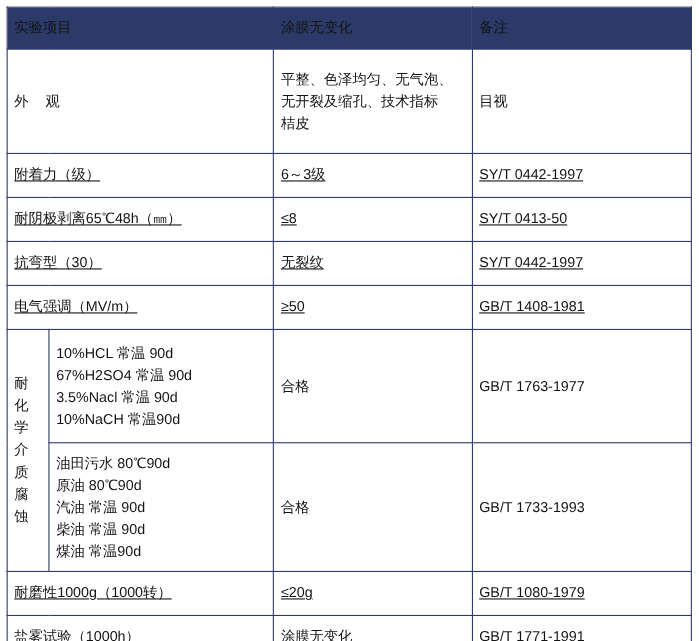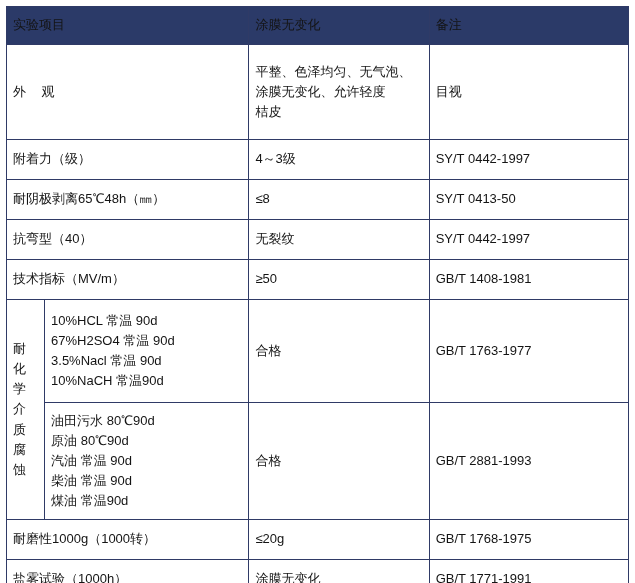--- a/index.html
+++ b/index.html
@@ -54,33 +54,35 @@
     font-size: 13px;
     line-height: 1.6;
     letter-spacing: 0;
     padding: 4px 2px;
   }
   .vert-label span {
     display: block;
   }
   .appearance-cell {
     height: 86px;
+    font-family: Liberation Serif, serif;
   }
   .multi-line {
     text-align: center;
     line-height: 1.65;
     white-space: pre-line;
     font-size: 13px;
   }
   .spaced {
     letter-spacing: 6px;
     padding-left: 6px;
   }
   .row-std td {
     height: 31px;
+    text-decoration: underline;
   }
   .chem-block td {
     height: 94px;
   }
   .tall-block td {
     height: 108px;
     border-radius: 11px;
   }
   .nowrap { white-space: nowrap; }
 </style>
@@ -100,45 +102,45 @@
         <th colspan="2">实验项目</th>
         <th>涂膜无变化</th>
         <th>备注</th>
       </tr>
     </thead>
     <tbody>
 
       <tr>
         <td colspan="2" class="appearance-cell spaced">外  观</td>
         <td class="multi-line">平整、色泽均匀、无气泡、
-涂膜无变化、允许轻度
+无开裂及缩孔、技术指标
 桔皮</td>
         <td>目视</td>
       </tr>
 
       <tr class="row-std">
         <td colspan="2">附着力（级）</td>
-        <td>4～3级</td>
+        <td>6～3级</td>
         <td>SY/T 0442-1997</td>
       </tr>
 
       <tr class="row-std">
         <td colspan="2" class="nowrap">耐阴极剥离65℃48h（㎜）</td>
         <td>≤8</td>
         <td>SY/T 0413-50</td>
       </tr>
 
       <tr class="row-std">
-        <td colspan="2">抗弯型（40）</td>
+        <td colspan="2">抗弯型（30）</td>
         <td>无裂纹</td>
         <td>SY/T 0442-1997</td>
       </tr>
 
       <tr class="row-std">
-        <td colspan="2">技术指标（MV/m）</td>
+        <td colspan="2">电气强调（MV/m）</td>
         <td>≥50</td>
         <td>GB/T 1408-1981</td>
       </tr>
 
       <tr class="chem-block">
         <td rowspan="2" class="vert-label">
           <span>耐</span>
           <span>化</span>
           <span>学</span>
           <span>介</span>
@@ -154,27 +156,27 @@
         <td>GB/T 1763-1977</td>
       </tr>
 
       <tr class="tall-block">
         <td class="multi-line">油田污水  80℃90d
 原油  80℃90d
 汽油  常温 90d
 柴油  常温 90d
 煤油  常温90d</td>
         <td>合格</td>
-        <td>GB/T 2881-1993</td>
+        <td>GB/T 1733-1993</td>
       </tr>
 
       <tr class="row-std">
         <td colspan="2">耐磨性1000g（1000转）</td>
         <td>≤20g</td>
-        <td>GB/T 1768-1975</td>
+        <td>GB/T 1080-1979</td>
       </tr>
 
       <tr class="row-std">
         <td colspan="2">盐雾试验（1000h）</td>
         <td>涂膜无变化</td>
         <td>GB/T 1771-1991</td>
       </tr>
 
     </tbody>
   </table>

